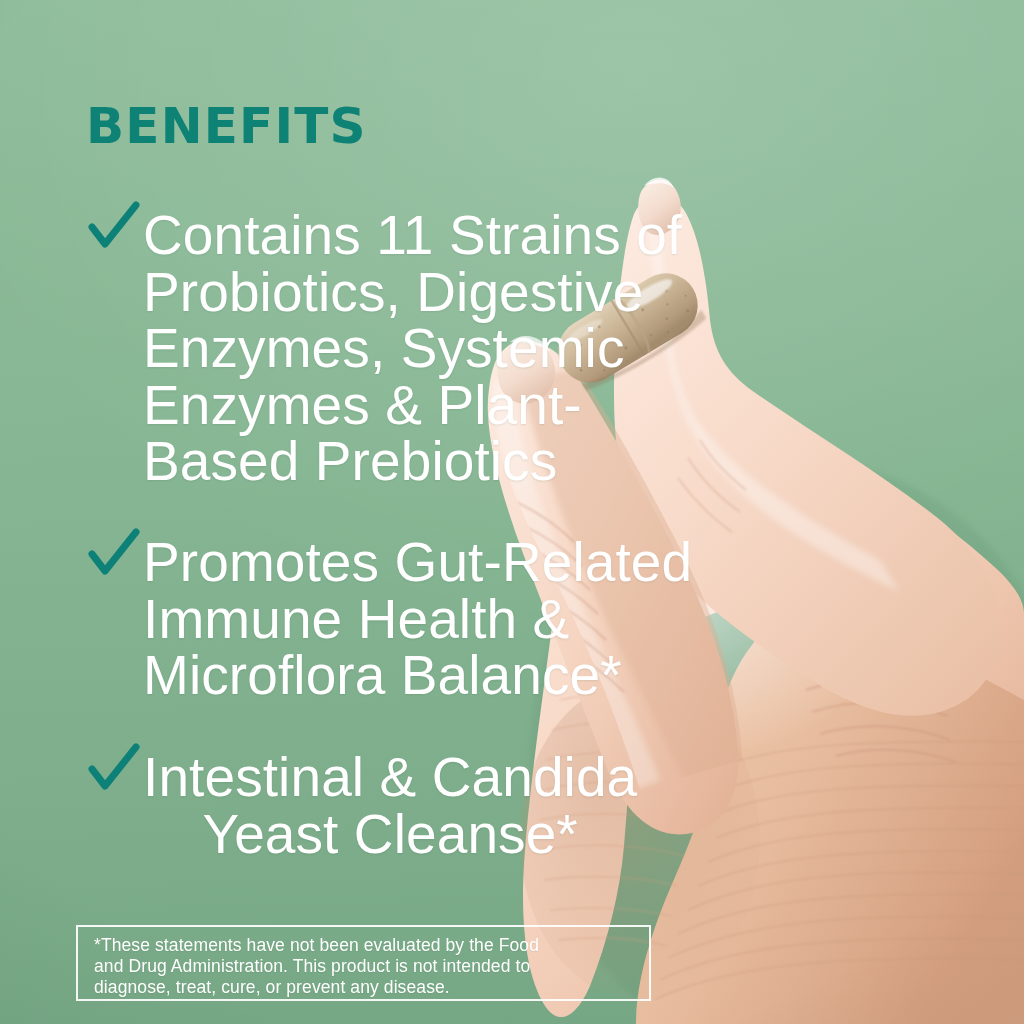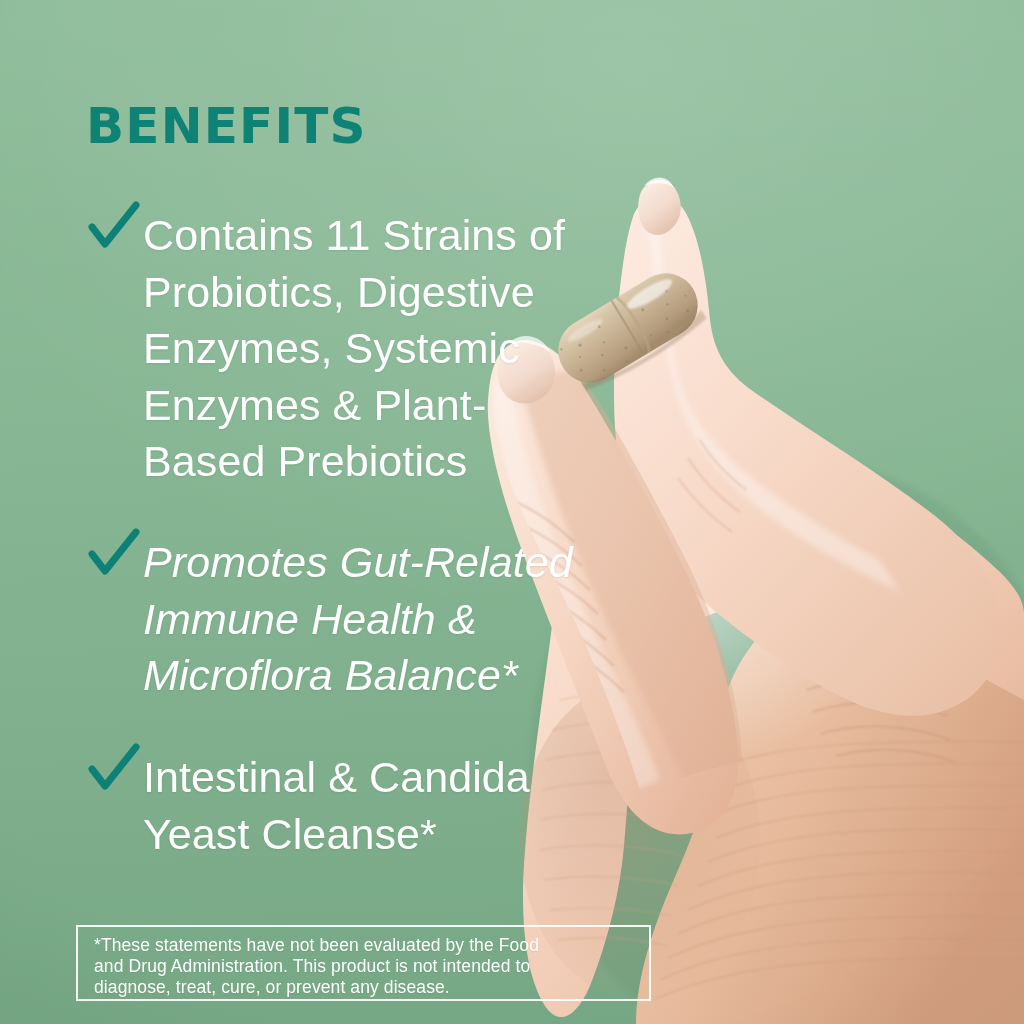--- a/index.html
+++ b/index.html
@@ -43,30 +43,30 @@
 
   .bullet{ position:absolute; left:86px; display:block; }
   .bullet .tick{
     position:absolute; left:0; top:-6px;
     width:56px; height:56px;
   }
   .bullet .btext{
     display:block;
     margin-left:57px;
     color:#ffffff;
-    font-size:43px;
+    font-size:55px;
     line-height:56.5px;
     font-weight:400;
     letter-spacing:.1px;
     text-shadow:0 1px 2px rgba(40,80,55,.12);
     white-space:pre-line;
   }
   #bullet-0{ top:191px; }
-  #bullet-1{ top:518px;font-style:italic; }
-  #bullet-2{ top:733px; }
+  #bullet-1{ top:518px; }
+  #bullet-2{ top:733px;text-align:center; }
 
   
   #disclaimer{
     position:absolute;
     left:76px; top:909px;
     width:575px; height:76px;
     border:2px solid rgba(255,255,255,.92);
     padding:8px 0 12px 16px;
   }
   #disclaimer .dtext{

